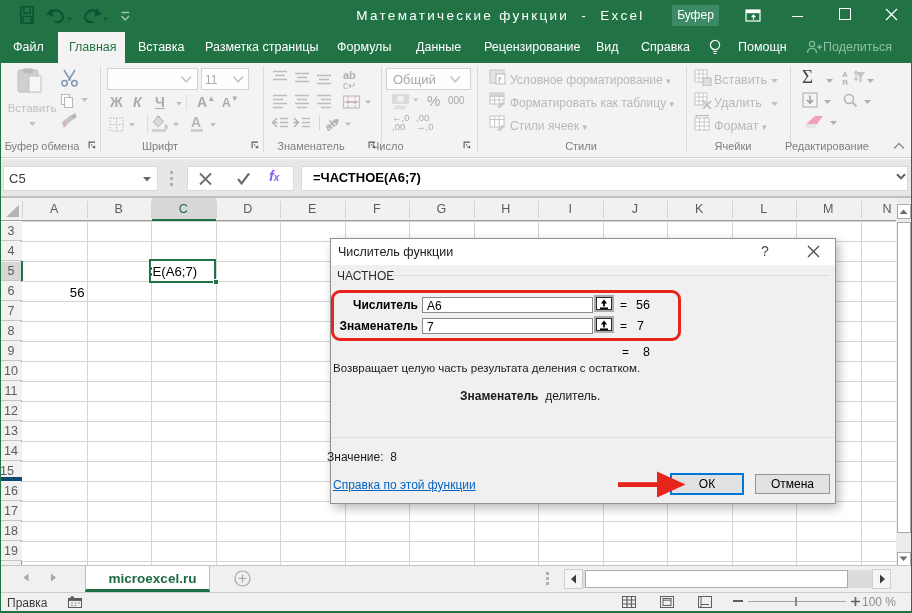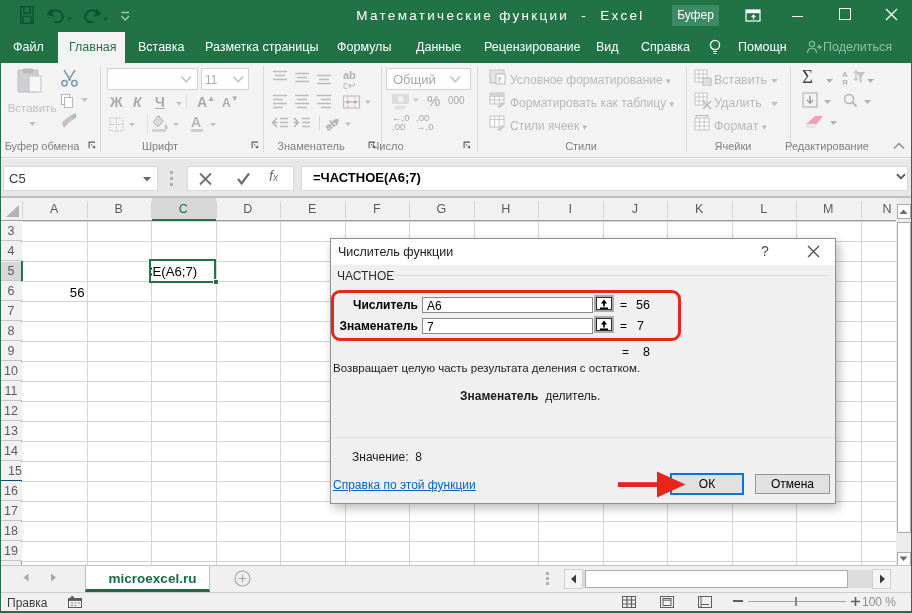--- a/index.html
+++ b/index.html
@@ -319,21 +319,21 @@
 <div class="ab" style="left:9px;top:171px;font-size:13px;color:#3b3b3b">C5</div>
 <svg class="ab" style="left:142px;top:176px" width="10" height="7">
     <path d="M1 1 l4 4.4 L9 1 z" fill="#676767"></path>
   </svg>
 <div class="ab" style="left:170px;top:171px;width:3px;height:3px;background:#b0b0b0;box-shadow:0 6px 0 #b0b0b0,0 12px 0 #b0b0b0"></div>
 <div class="ab" style="left:187px;top:166px;width:107px;height:25px;background:#fff;border:1px solid #d9d9d9"></div>
 <svg class="ab" style="left:198px;top:171px" width="100" height="16" viewBox="0 0 100 16">
  <path d="M2 2.5 L13 13.5 M13 2.5 L2 13.5" stroke="#6e6e6e" stroke-width="1.8" fill="none"></path>
  <path d="M40 8 l3.6 4.5 L51 2.5" stroke="#6e6e6e" stroke-width="2.2" fill="none"></path>
 </svg>
-<div class="ab" style="left:269px;top:168px;font-size:14.5px;font-weight:400;font-style:italic;color:#737373">f<span style="font-size:10px">x</span></div>
+<div class="ab" style="left:269px;top:168px;font-size:14.5px;font-weight:700;font-style:italic;color:#8b5cf6">f<span style="font-size:10px">x</span></div>
 <div class="ab" style="left:301px;top:166px;width:607px;height:25px;background:#fff;border:1px solid #d9d9d9"></div>
 <div class="ab" style="left:313px;top:170px;font-size:13px;font-weight:700;color:#000">=ЧАСТНОЕ(A6;7)</div>
 <svg class="ab" style="left:896px;top:173px" width="10" height="8">
     <path d="M1 1.2 l4 4.2 l4-4.2" stroke="#5f5f5f" stroke-width="2" fill="none"></path>
   </svg>
 
 <div id="grid">
 <div class="ab" style="left:0;top:196px;width:912px;height:2px;background:#bfbfbf"></div>
 <div class="ab" style="left:0;top:198px;width:896px;height:23px;background:#f1f1f1;border-bottom:1px solid #9d9d9d"></div>
 <svg class="ab" style="left:5px;top:205px" width="15" height="13">
@@ -389,21 +389,21 @@
 <div class="ab" style="left:0;top:362px;width:22px;height:19px;border-bottom:1px solid #c6c6c6;font-size:12.5px;color:#5b5b5b;text-align:center;line-height:19px;background:#f1f1f1">10</div>
 <div class="ab" style="left:22px;top:381px;width:874px;height:1px;background:#d4d4d4"></div>
 <div class="ab" style="left:0;top:382px;width:22px;height:19px;border-bottom:1px solid #c6c6c6;font-size:12.5px;color:#5b5b5b;text-align:center;line-height:19px;background:#f1f1f1">11</div>
 <div class="ab" style="left:22px;top:401px;width:874px;height:1px;background:#d4d4d4"></div>
 <div class="ab" style="left:0;top:402px;width:22px;height:19px;border-bottom:1px solid #c6c6c6;font-size:12.5px;color:#5b5b5b;text-align:center;line-height:19px;background:#f1f1f1">12</div>
 <div class="ab" style="left:22px;top:421px;width:874px;height:1px;background:#d4d4d4"></div>
 <div class="ab" style="left:0;top:422px;width:22px;height:19px;border-bottom:1px solid #c6c6c6;font-size:12.5px;color:#5b5b5b;text-align:center;line-height:19px;background:#f1f1f1">13</div>
 <div class="ab" style="left:22px;top:441px;width:874px;height:1px;background:#d4d4d4"></div>
 <div class="ab" style="left:0;top:442px;width:22px;height:19px;border-bottom:1px solid #c6c6c6;font-size:12.5px;color:#5b5b5b;text-align:center;line-height:19px;background:#f1f1f1">14</div>
 <div class="ab" style="left:22px;top:461px;width:874px;height:1px;background:#d4d4d4"></div>
-<div class="ab" style="left:0;top:462px;width:22px;height:19px;border-bottom:1px solid #0c4a6e;font-size:12.5px;color:#5b5b5b;text-align:right;line-height:19px;background:#f1f1f1">15</div>
+<div class="ab" style="left:0;top:462px;width:22px;height:19px;border-bottom:4px solid #0c4a6e;font-size:12.5px;color:#5b5b5b;text-align:left;line-height:19px;background:#f1f1f1">15</div>
 <div class="ab" style="left:22px;top:481px;width:874px;height:1px;background:#d4d4d4"></div>
 <div class="ab" style="left:0;top:482px;width:22px;height:19px;border-bottom:1px solid #c6c6c6;font-size:12.5px;color:#5b5b5b;text-align:center;line-height:19px;background:#f1f1f1">16</div>
 <div class="ab" style="left:22px;top:501px;width:874px;height:1px;background:#d4d4d4"></div>
 <div class="ab" style="left:0;top:502px;width:22px;height:19px;border-bottom:1px solid #c6c6c6;font-size:12.5px;color:#5b5b5b;text-align:center;line-height:19px;background:#f1f1f1">17</div>
 <div class="ab" style="left:22px;top:521px;width:874px;height:1px;background:#d4d4d4"></div>
 <div class="ab" style="left:0;top:522px;width:22px;height:19px;border-bottom:1px solid #c6c6c6;font-size:12.5px;color:#5b5b5b;text-align:center;line-height:19px;background:#f1f1f1">18</div>
 <div class="ab" style="left:22px;top:541px;width:874px;height:1px;background:#d4d4d4"></div>
 <div class="ab" style="left:0;top:542px;width:22px;height:19px;border-bottom:1px solid #c6c6c6;font-size:12.5px;color:#5b5b5b;text-align:center;line-height:19px;background:#f1f1f1">19</div>
 <div class="ab" style="left:22px;top:561px;width:874px;height:1px;background:#d4d4d4"></div>
 <div class="ab" style="left:20.5px;top:261px;width:2.5px;height:20px;background:#217346"></div>
@@ -529,21 +529,21 @@
  <path d="M5 7.6 V3.6" stroke="#000" stroke-width="1.7"></path>
  <path d="M5 0.6 L1.9 4.4 h6.2 Z" fill="#000"></path>
  <path d="M1 9.2 h8" stroke="#000" stroke-width="1.5"></path>
 </svg>
 <div class="ab" style="left:620px;top:319px;font-size:12px;color:#000">=</div>
 <div class="ab" style="left:637px;top:318.5px;font-size:12.5px;color:#000">7</div>
 <div class="ab" style="left:622px;top:345px;font-size:12px;color:#000">=</div>
 <div class="ab" style="left:643px;top:344.5px;font-size:12.5px;color:#000">8</div>
 <div class="ab" style="left:333px;top:361.5px;font-size:11.5px;color:#1a1a1a">Возвращает целую часть результата деления с остатком.</div>
 <div class="ab" style="left:460px;top:389px;font-size:12px;color:#1a1a1a"><b>Знаменатель</b>&nbsp; делитель.</div>
-<div class="ab" style="left:352px;top:450px;font-size:12px;color:#1a1a1a">Значение:&nbsp; 8</div>
+<div class="ab" style="left:327px;top:450px;font-size:12px;color:#1a1a1a">Значение:&nbsp; 8</div>
 <div class="ab" style="left:331px;top:437px;width:504px;height:1px;background:#dfdfdf"></div>
 <div class="ab" style="left:333px;top:478px;font-size:12px;color:#0563c1;text-decoration:underline">Справка по этой функции</div>
 <div class="ab" style="left:670px;top:473px;width:74px;height:22px;background:#e1e1e1;border:2px solid #0078d7;text-align:center;font-size:12px;color:#000;line-height:18px">ОК</div>
 <div class="ab" style="left:755px;top:474px;width:75px;height:20px;background:#e1e1e1;border:1px solid #969696;text-align:center;font-size:12px;color:#000;line-height:18px">Отмена</div>
 
 <div class="ab" style="left:331px;top:289.5px;width:350px;height:51px;border:3.4px solid #e8251d;border-radius:9px"></div>
 <svg class="ab" style="left:618px;top:470.5px" width="69" height="27" viewBox="0 0 69 27">
  <rect x="0" y="11.2" width="42" height="4.8" fill="#e8251d"></rect>
  <path d="M39 0.5 L67.5 13.5 L39 26.5 Z" fill="#e8251d"></path>
 </svg>

